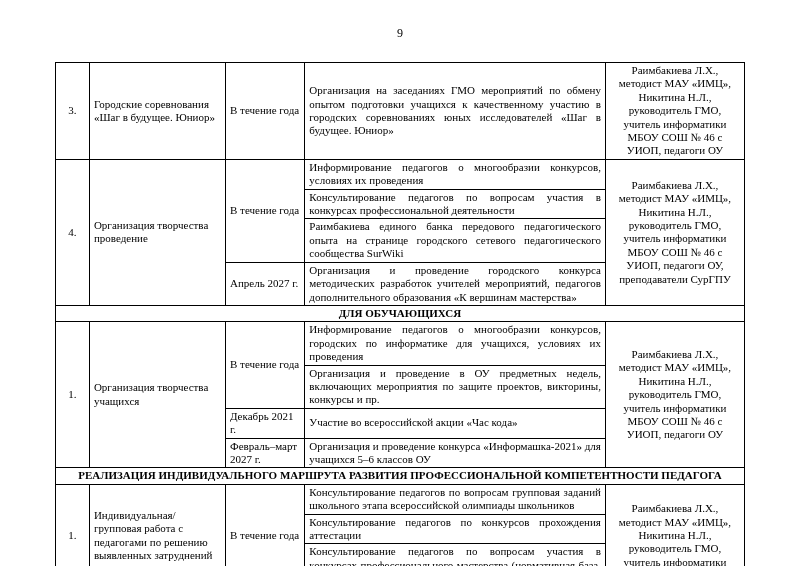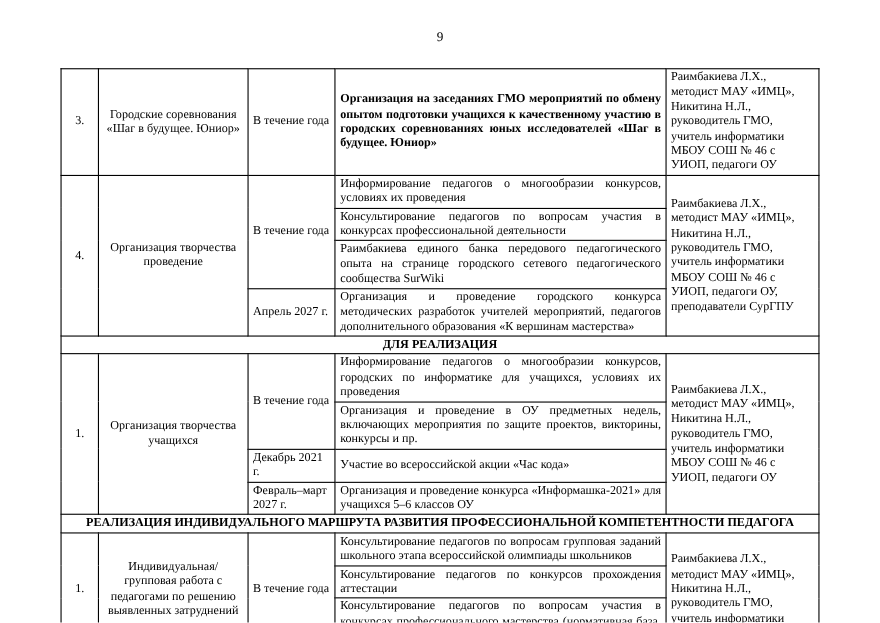--- a/index.html
+++ b/index.html
@@ -18,26 +18,26 @@
     width:690px;
     border-collapse:collapse;
     font-size:11px;line-height:1.22;
   }
   table.doc-table td{
     border:1px solid #000;
     padding:1px 4px;
     vertical-align:middle;
   }
   .c-num{text-align:center;width:26px;}
-  .c-act{text-align:center;width:130px;}
+  .c-act{text-align:left;width:130px;}
   .c-time{text-align:left;width:72px;}
   .c-cont{text-align:justify;width:304px;}
-  .c-resp{text-align:left;width:134px;}
+  .c-resp{text-align:center;width:134px;}
   .c-section{text-align:center;font-weight:bold;padding:1px 2px;}
-  .h-tall{height:86px;font-weight:bold;}
+  .h-tall{height:86px;}
   .h-line1{height:22px;}
 </style>
 </head>
 <body>
 
 <div class="page">
 
   <div class="page-number">9</div>
 
   <table class="doc-table">
@@ -63,21 +63,21 @@
       </tr>
       <tr>
         <td class="c-cont">Раимбакиева единого банка передового педагогического опыта на странице городского сетевого педагогического сообщества SurWiki</td>
       </tr>
       <tr>
         <td class="c-time">Апрель 2027 г.</td>
         <td class="c-cont">Организация и проведение городского конкурса методических разработок учителей мероприятий, педагогов дополнительного образования «К вершинам мастерства»</td>
       </tr>
 
       <tr>
-        <td class="c-section" colspan="5">ДЛЯ РЕАЛИЗАЦИЯ</td>
+        <td class="c-section" colspan="5">ДЛЯ ОБУЧАЮЩИХСЯ</td>
       </tr>
 
       <tr>
         <td class="c-num" rowspan="4">1.</td>
         <td class="c-act" rowspan="4">Организация творчества учащихся</td>
         <td class="c-time" rowspan="2">В течение года</td>
         <td class="c-cont">Информирование педагогов о многообразии конкурсов, городских по информатике для учащихся, условиях их проведения</td>
         <td class="c-resp" rowspan="4">Раимбакиева Л.Х., методист МАУ «ИМЦ», Никитина Н.Л., руководитель ГМО, учитель информатики МБОУ СОШ № 46 с УИОП, педагоги ОУ</td>
       </tr>
       <tr>

